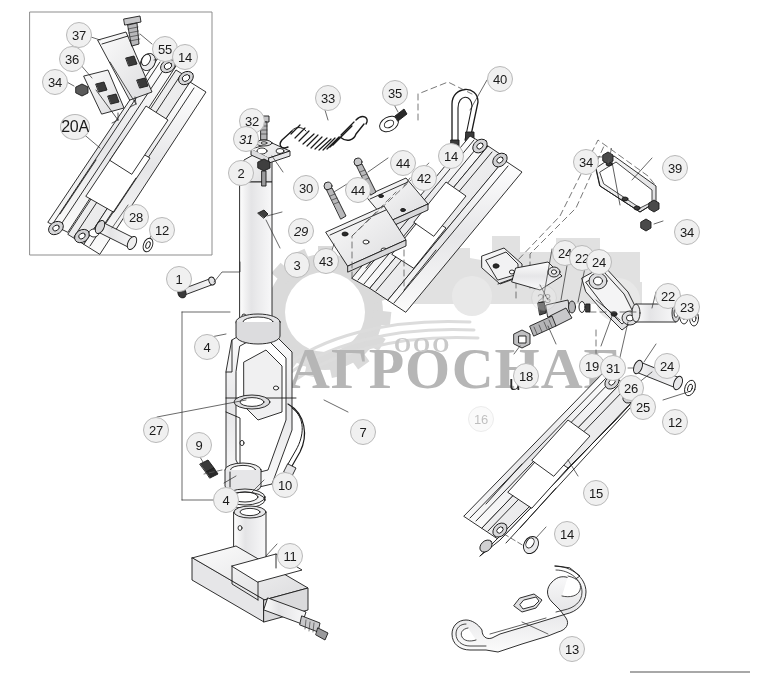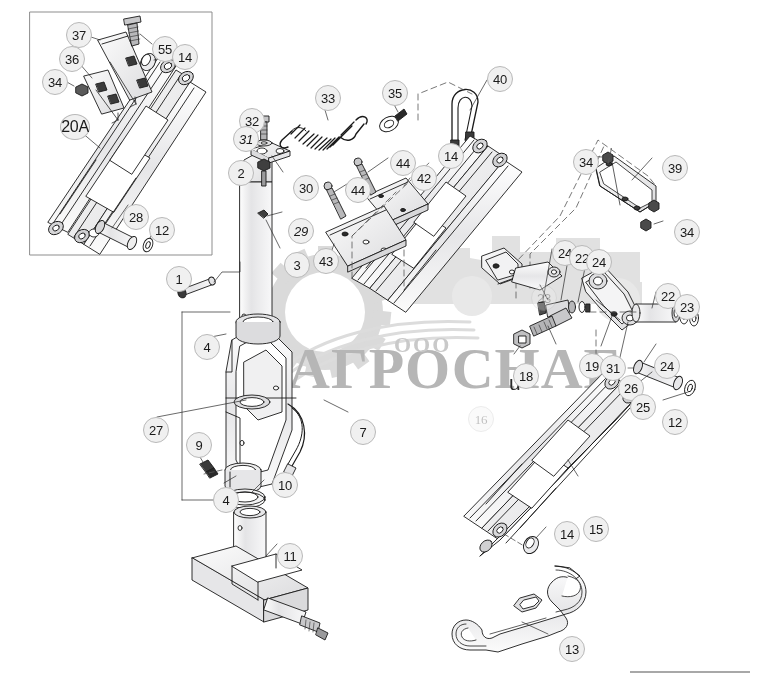--- a/index.html
+++ b/index.html
@@ -650,20 +650,20 @@
       <div class="callout faded" style="left: 531px; top: 285px;">23</div>
       <div class="callout" style="left: 655px; top: 283px;">22</div>
       <div class="callout" style="left: 674px; top: 294px;">23</div>
       <div class="callout" style="left: 513px; top: 363px;">18</div>
       <div class="callout" style="left: 558px; top: 353px; margin-left: 21px;">19</div>
       <div class="callout" style="left: 600px; top: 355px;">31</div>
       <div class="callout" style="left: 618px; top: 375px;">26</div>
       <div class="callout" style="left: 654px; top: 353px;">24</div>
       <div class="callout" style="left: 630px; top: 394px;">25</div>
       <div class="callout" style="left: 662px; top: 409px;">12</div>
-      <div class="callout faded" style="left: 468px; top: 406px; font-family: Liberation Serif, serif;">16</div>
-      <div class="callout" style="left: 583px; top: 480px; margin-top: 36px;">15</div>
+      <div class="callout faded" style="left: 468px; top: 406px;">16</div>
+      <div class="callout" style="left: 583px; top: 480px;">15</div>
       <div class="callout" style="left: 554px; top: 521px;">14</div>
       <div class="callout" style="left: 559px; top: 636px;">13</div>
     </div>
 </div>
 
 <div class="footer-rule"></div>
 
 </body></html>

